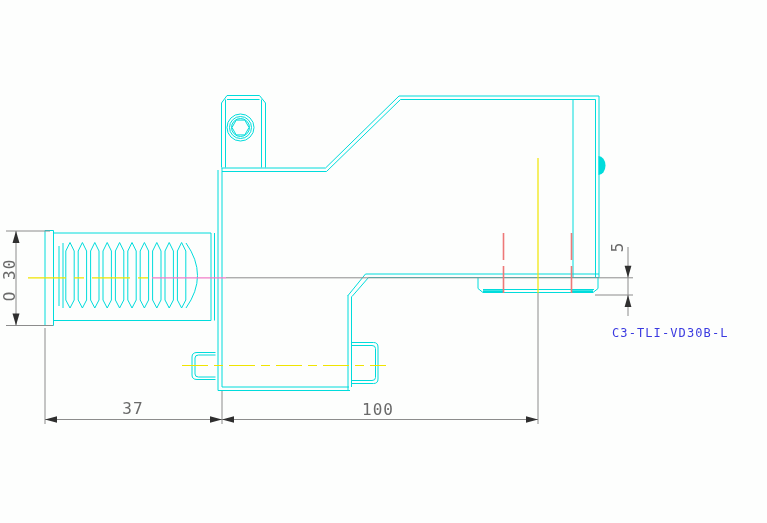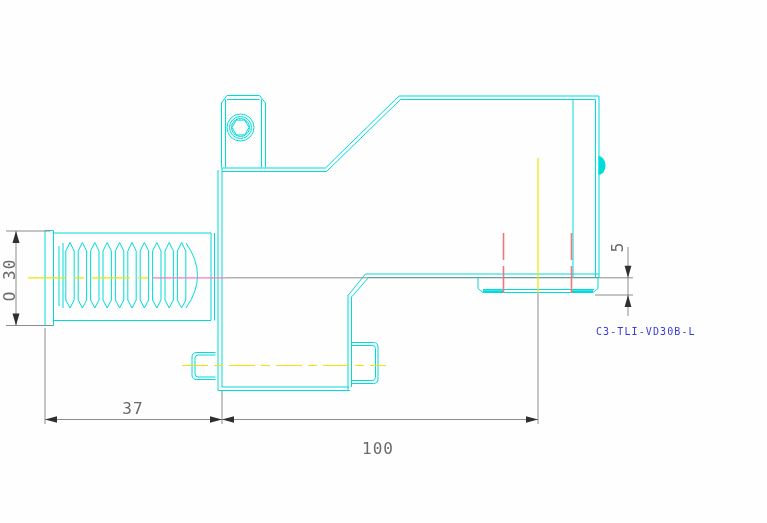--- a/index.html
+++ b/index.html
@@ -10,21 +10,21 @@
   .cf{fill:var(--line);stroke:none;}
   .ct{stroke:var(--line);fill:none;stroke-width:2.6;}
   .y {stroke:var(--centerline);fill:none;stroke-width:1.2;}
   .mg{stroke:var(--magenta);fill:none;stroke-width:1.2;}
   .hd{stroke:var(--hidden);fill:none;stroke-width:1.6;}
   .d {stroke:var(--dim);fill:none;stroke-width:1;}
   .a {fill:var(--arrow);stroke:none;}
   .dimtext{position:absolute;font-size:16px;letter-spacing:1px;color:var(--dimtext);
            transform:translate(-50%,-50%);white-space:nowrap;}
   .rot{transform:translate(-50%,-50%) rotate(-90deg);}
-  #part-label{position:absolute;left:596px;top:326px;font-size:10px;letter-spacing:1.1px;
+  #part-label{position:absolute;left:612px;top:326px;font-size:12px;letter-spacing:1.1px;
               color:var(--label);white-space:nowrap;transform:none;text-align:center;}
 </style>
 </head>
 <body>
 
 <div id="stage">
 
   <svg width="767" height="523" viewBox="0 0 767 523">
 
     <g>
@@ -99,16 +99,16 @@
       <path class="a" d="M538,419.5 L526,422.8 L526,416.2 Z"></path>
 
       <path class="d" d="M595,295 H633 M628,247 V316"></path>
       <path class="a" d="M628,277.8 L631.4,265.8 L624.6,265.8 Z"></path>
       <path class="a" d="M628,295 L631.4,307 L624.6,307 Z"></path>
     </g>
   </svg>
 
   <div class="dimtext rot" style="left:9px;top:280px;">O 30</div>
   <div class="dimtext" style="left:133px;top:408px;">37</div>
-  <div class="dimtext" style="left:378px;top:409px;margin-top:39px;">100</div>
+  <div class="dimtext" style="left:378px;top:409px;">100</div>
   <div class="dimtext rot" style="left:617px;top:247px;">5</div>
   <div class="dimtext" id="part-label">C3-TLI-VD30B-L</div>
 </div>
 
 </body></html>

